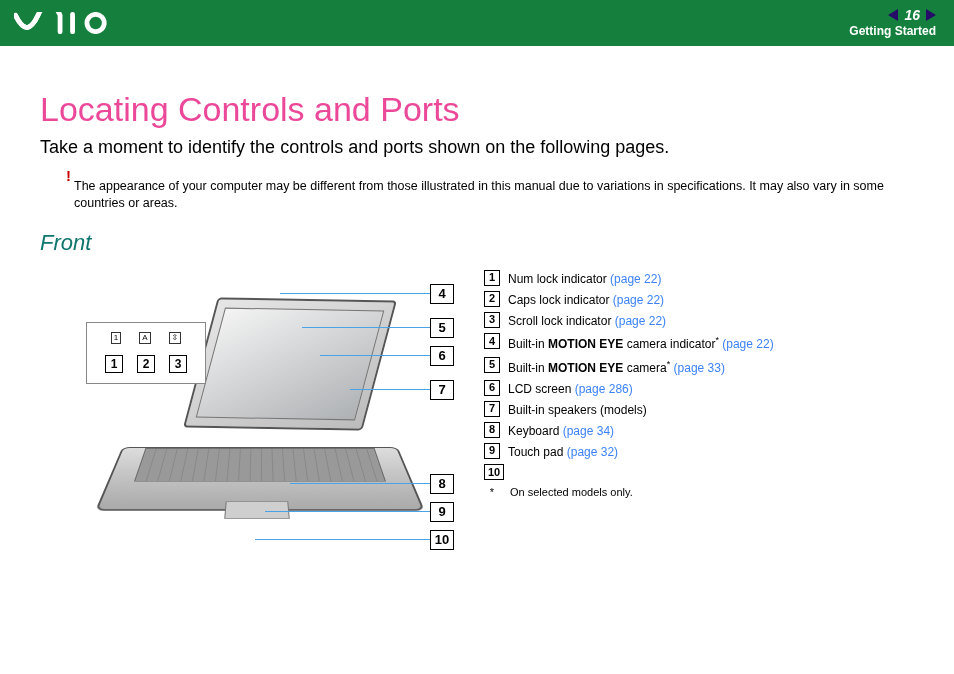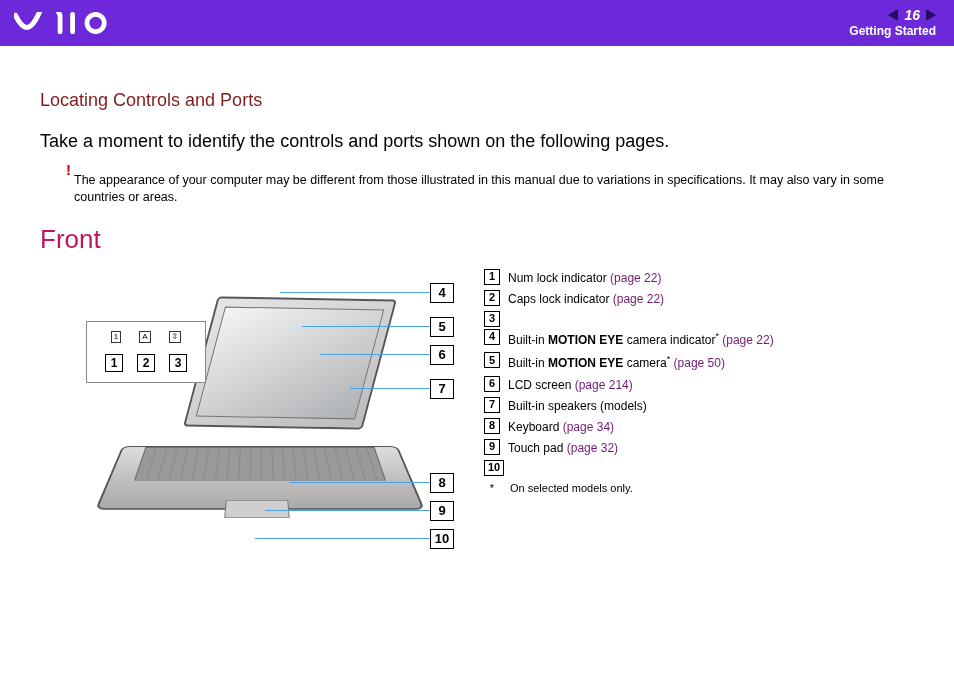--- a/index.html
+++ b/index.html
@@ -5,21 +5,21 @@
   * { box-sizing: border-box; margin: 0; padding: 0; }
   body {
     font-family: Arial, Helvetica, sans-serif;
     width: 954px;
     height: 674px;
     background: #fff;
     position: relative;
     overflow: hidden;
   }
   .header-bar {
-    background: #6d28d9;
+    background: #15803d;
     height: 46px;
     display: flex;
     align-items: center;
     justify-content: space-between;
     padding: 0 18px 0 14px;
   }
   .vaio-logo {
     color: #fff;
     font-weight: bold;
     letter-spacing: 0px;
@@ -49,23 +49,23 @@
     font-weight: bold;
     font-size: 14px;
     color:#fff;
   }
   .section-name { font-weight: bold; }
   .content {
     padding: 44px 40px 0 40px;
   }
   h1.title {
     font-weight: normal;
-    font-size: 18px;
-    margin-bottom: 20px;
-    color:#7f1d1d;
+    font-size: 34px;
+    margin-bottom: 8px;
+    color:#ec4899;
   }
   .intro {
     font-size: 18px;
     margin-bottom: 20px;
   }
   .note-block {
     margin-left: 34px;
     margin-right: 20px;
     margin-bottom: 18px;
     font-size: 12.5px;
@@ -74,24 +74,25 @@
   }
   .note-mark {
     color: #c00;
     font-weight: bold;
     position: absolute;
     left: -8px;
     top: -12px;
     font-size: 15px;
   }
   h2.subhead {
-    color: #be185d;
+    color: #0f766e;
     font-weight: normal;
-    font-size: 26px;
+    font-size: 22px;
     margin-bottom: 8px;
+    font-style: italic;
   }
   .two-col {
     display: flex;
     gap: 24px;
     align-items: flex-start;
   }
   .figure {
     width: 420px;
     height: 300px;
     position: relative;
@@ -179,21 +180,21 @@
   }
   .legend-row {
     display:flex;
     align-items:flex-start;
     gap:8px;
     margin-bottom:2px;
   }
   .legend-row .boxnum{ width:16px; height:16px; font-size:11px; flex:0 0 auto;}
   .legend-row .boxnum.wide{ width:20px;}
   .legend-text strong{ font-weight:bold;}
-  .page-link { color:#701a75; cursor:pointer; }
+  .page-link { color:#3b82f6; cursor:pointer; }
   .sup { vertical-align: super; font-size: 9px; }
   .footnote {
     display:flex; gap:10px;
     font-size:11px;
     margin-top:4px;
   }
   .footnote .star{ width:16px; text-align:center;}
 </style>
 </head>
 <body>
@@ -287,32 +288,33 @@
     <div class="legend-row">
           <div class="boxnum">1</div>
           <div class="legend-text">Num lock indicator <span class="page-link">(page 22)</span></div>
         </div>
         <div class="legend-row">
           <div class="boxnum">2</div>
           <div class="legend-text">Caps lock indicator <span class="page-link">(page 22)</span></div>
         </div>
         <div class="legend-row">
           <div class="boxnum">3</div>
+          <div class="legend-text">Scroll lock indicator <span class="page-link">(page 22)</span></div>
         </div>
         <div class="legend-row">
           <div class="boxnum">4</div>
           <div class="legend-text">Built-in <strong>MOTION EYE</strong> camera indicator<span class="sup">*</span><span class="page-link"> (page 22)</span></div>
         </div>
         <div class="legend-row">
           <div class="boxnum">5</div>
-          <div class="legend-text">Built-in <strong>MOTION EYE</strong> camera<span class="sup">*</span><span class="page-link"> (page 50)</span></div>
+          <div class="legend-text">Built-in <strong>MOTION EYE</strong> camera<span class="sup">*</span><span class="page-link"> (page 33)</span></div>
         </div>
         <div class="legend-row">
           <div class="boxnum">6</div>
-          <div class="legend-text">LCD screen <span class="page-link">(page 214)</span></div>
+          <div class="legend-text">LCD screen <span class="page-link">(page 286)</span></div>
         </div>
         <div class="legend-row">
           <div class="boxnum">7</div>
           <div class="legend-text">Built-in speakers (models)</div>
         </div>
         <div class="legend-row">
           <div class="boxnum">8</div>
           <div class="legend-text">Keyboard <span class="page-link">(page 34)</span></div>
         </div>
         <div class="legend-row">

